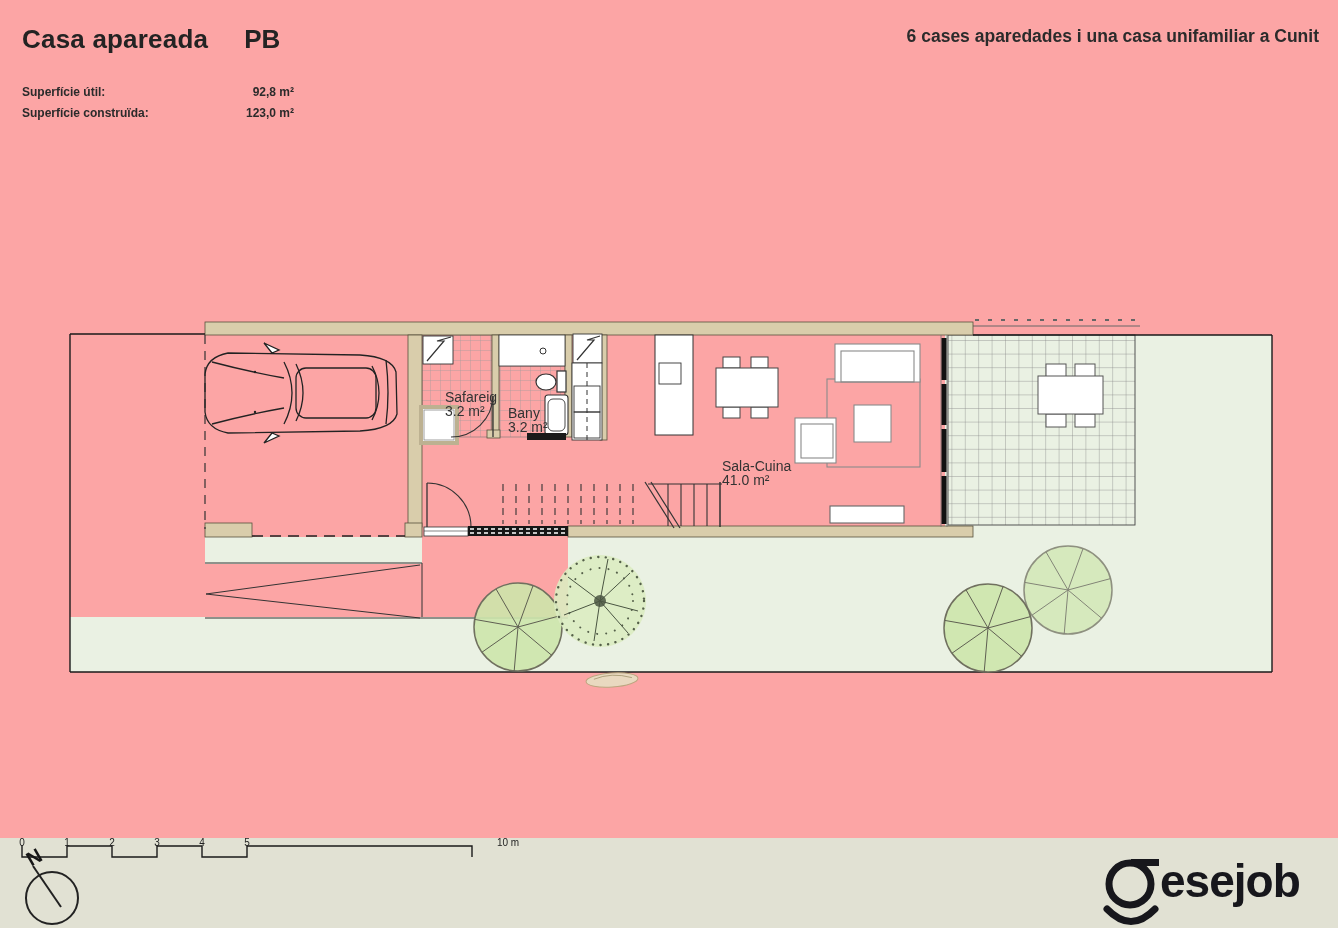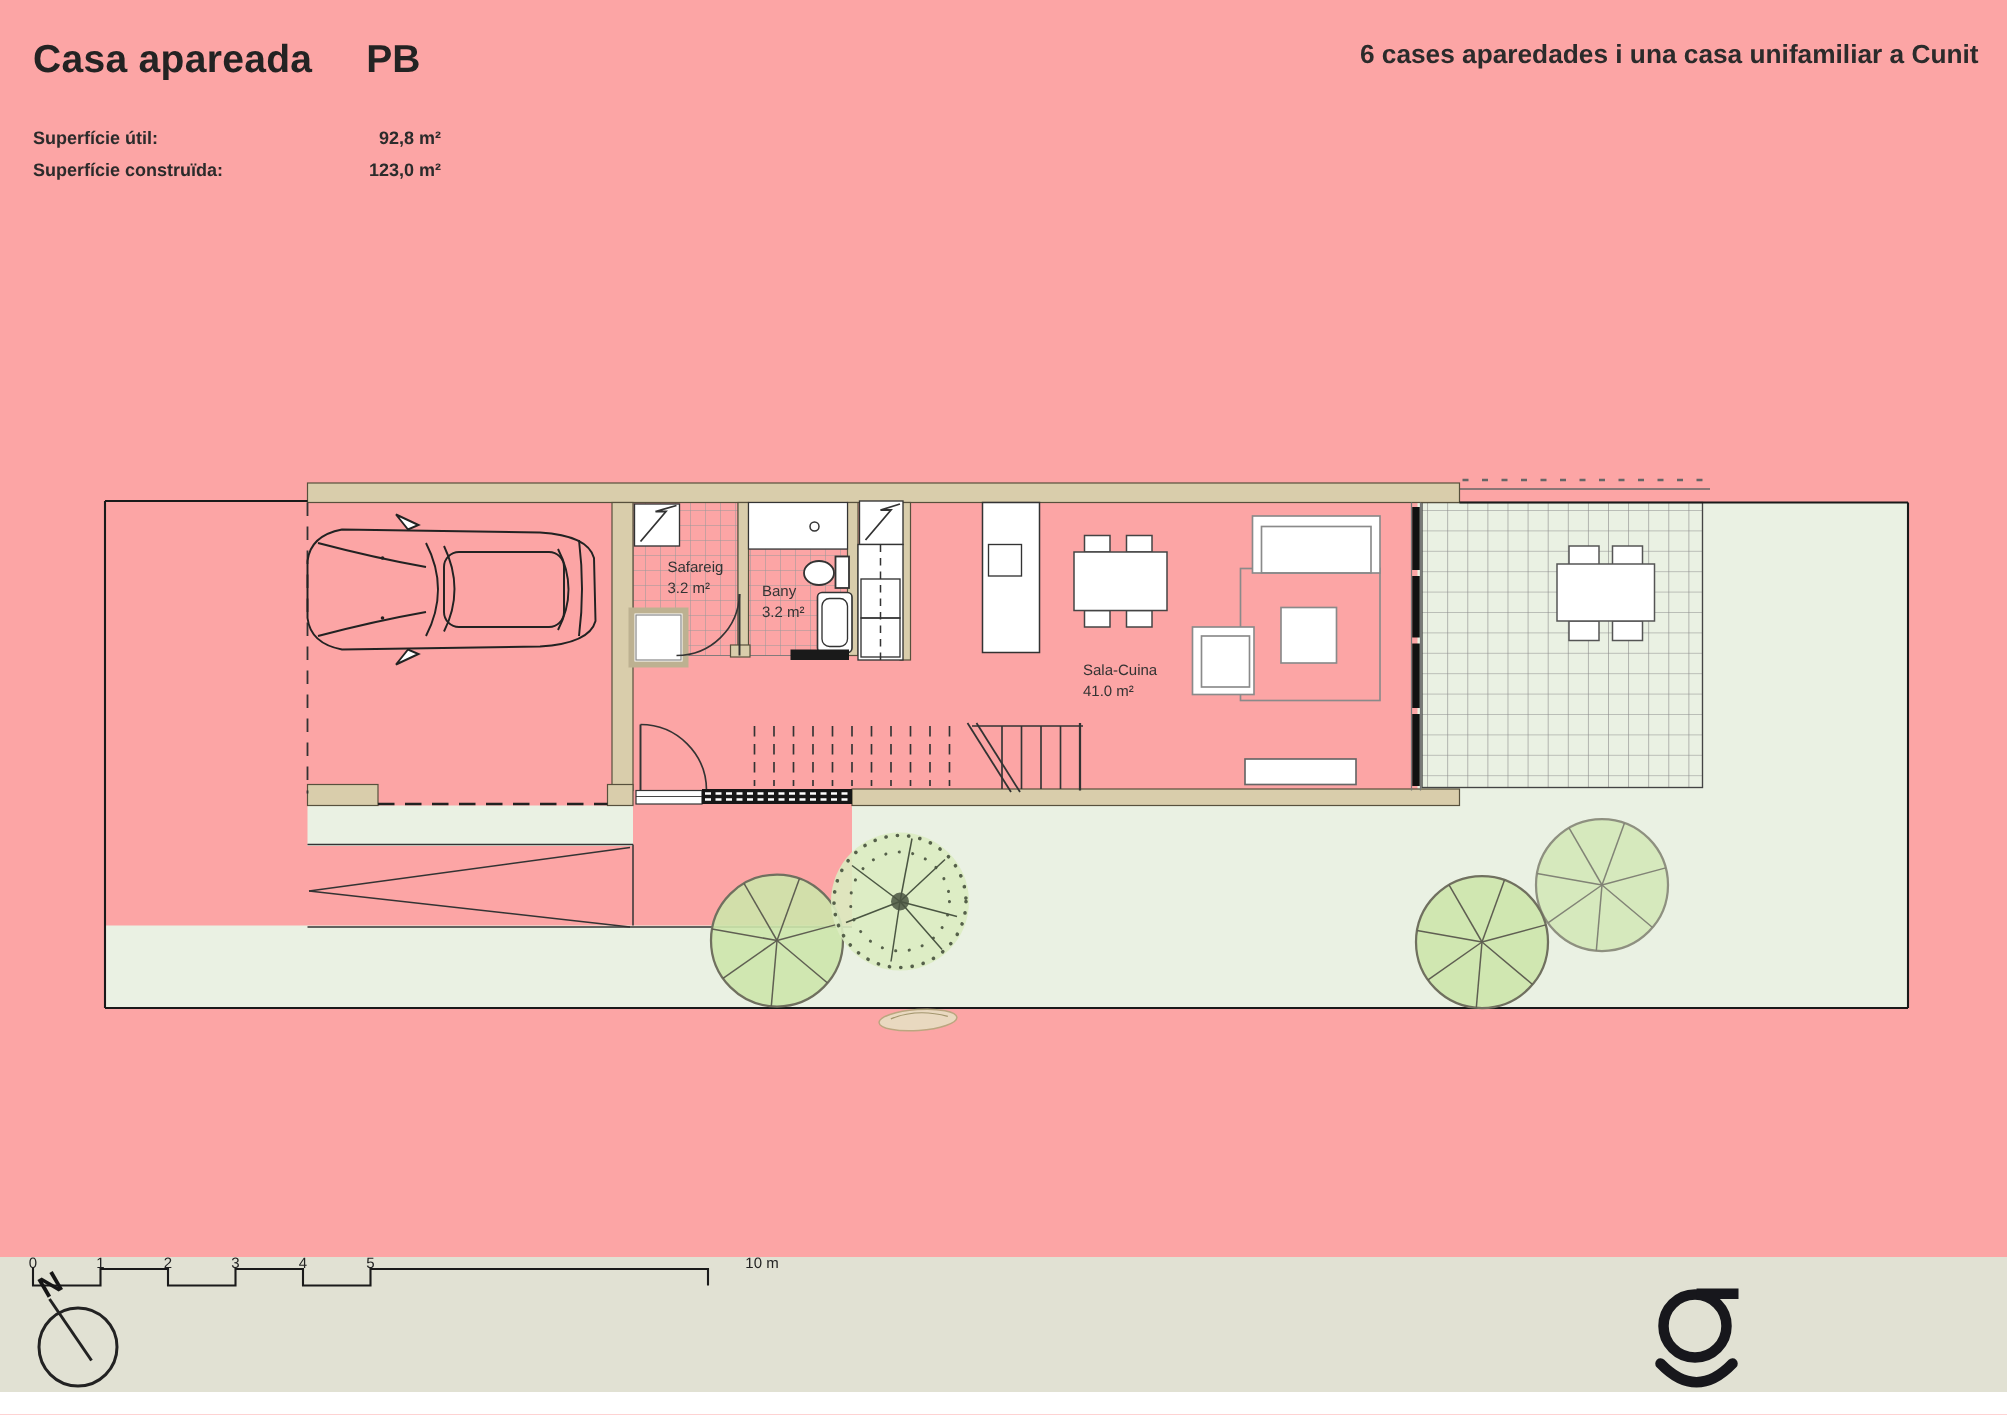--- a/index.html
+++ b/index.html
@@ -12,21 +12,21 @@
   
   .title-row { left:22px; top:24px; display:flex; gap:36px; align-items:baseline; }
   .title { font-size:26px; font-weight:bold; letter-spacing:.2px; color:#232323; }
   .floor-code { font-size:26px; font-weight:bold; color:#232323; }
   .stats { left:22px; top:82px; font-size:12px; font-weight:bold; color:#2b2b2b; }
   .stats .row { display:flex; width:272px; line-height:21px; }
   .stats .lbl { flex:1; }
   .stats .val { text-align:left; }
   .project-title { right:19px; top:26px; font-size:17.5px; font-weight:bold; color:#2b2b2b;margin-left:37px; }
   
-  .room-label { font-size:10px; line-height:14px; color:#333; white-space:nowrap; }
+  .room-label { font-size:14px; line-height:14px; color:#333; white-space:nowrap;margin-top:18px; }
   
   .scale-num { font-size:10px; color:#222; transform:translateX(-50%); }
   .north-label { left:27px; top:846px; font-size:20px; font-weight:bold; color:#161616;
                  transform:rotate(-30deg); }
   .logo-text { left:1160px; top:854px; font-size:46px; font-weight:bold; color:#17171c;
                letter-spacing:-1px; }
   svg { position:absolute; left:0; top:0; }
 </style>
 </head>
 <body>
@@ -306,13 +306,14 @@
   <span class="abs scale-num" style="left:22px;  top:837px;">0</span>
   <span class="abs scale-num" style="left:67px;  top:837px;">1</span>
   <span class="abs scale-num" style="left:112px; top:837px;">2</span>
   <span class="abs scale-num" style="left:157px; top:837px;">3</span>
   <span class="abs scale-num" style="left:202px; top:837px;">4</span>
   <span class="abs scale-num" style="left:247px; top:837px;">5</span>
   <span class="abs scale-num" style="left:484px; top:837px;margin-left:24px;">10 m</span>
 
   <span class="abs north-label">N</span>
 
+  <span class="abs logo-text">esejob</span>
 </div>
 
 </body></html>

